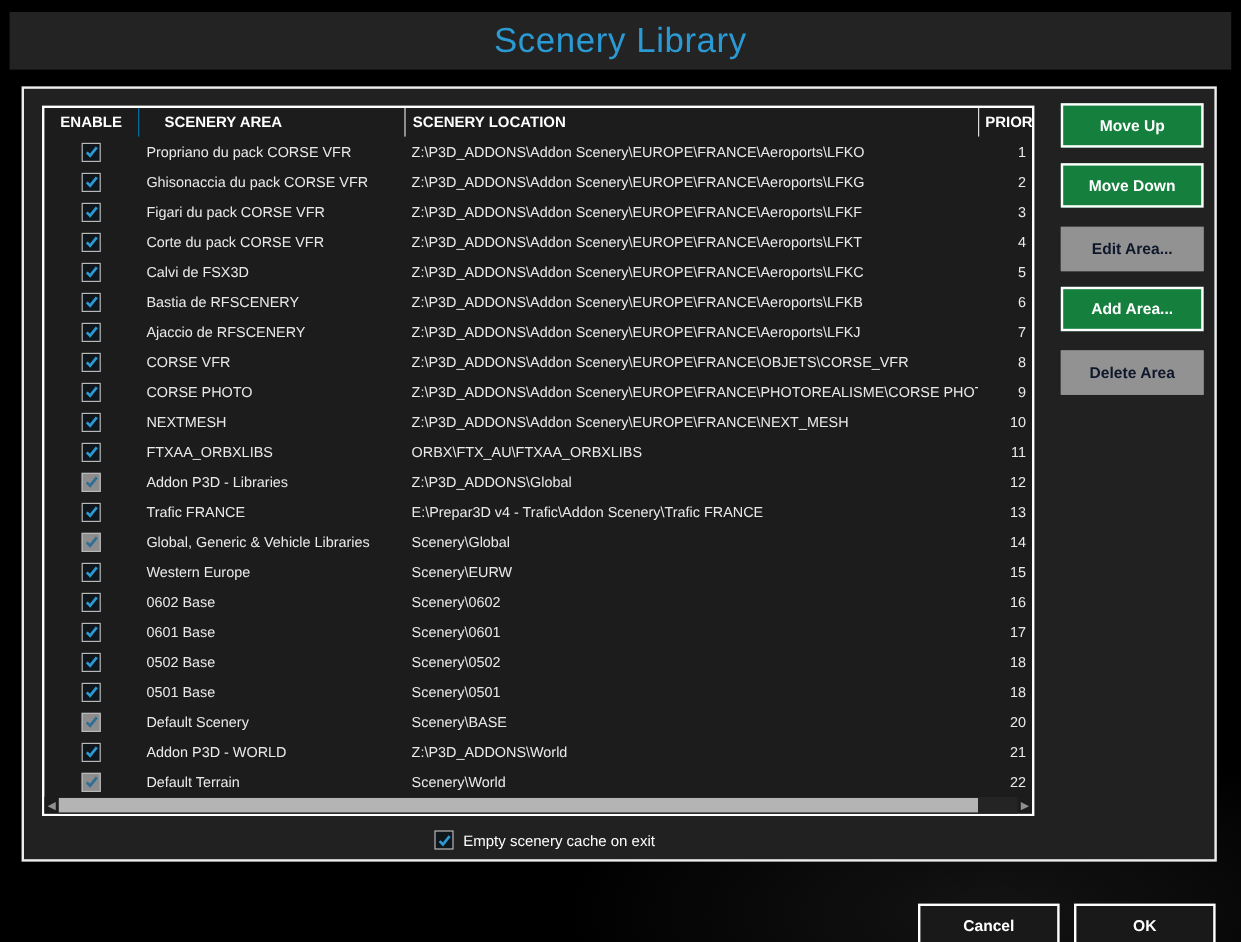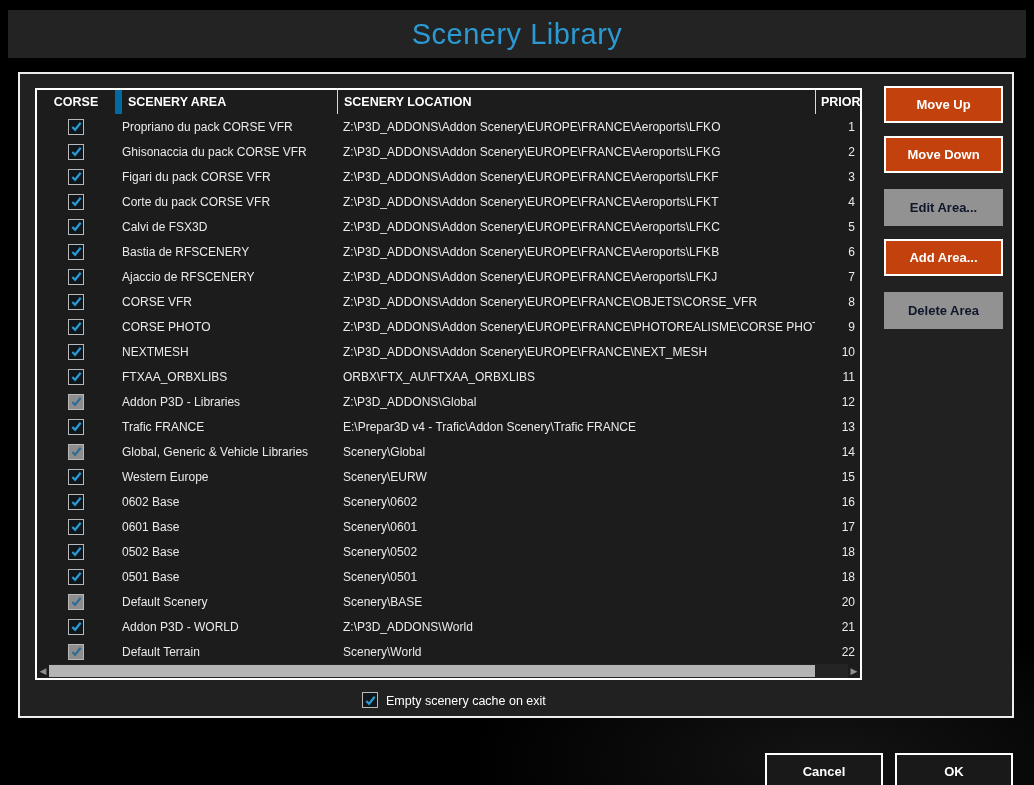--- a/index.html
+++ b/index.html
@@ -29,21 +29,21 @@
   .table {
     position:absolute; left:15px; top:14px; width:827px; height:592px;
     background:#1c1c1c; border:2px solid #ffffff;
   }
   .thead {
     display:flex; height:24px; align-items:stretch;
     color:#ffffff; font-weight:bold; font-size:12.5px; white-space:nowrap; overflow:hidden;
   }
   .th { display:flex; align-items:center; overflow:hidden; }
   .th-enable   { width:78px;  justify-content:center; }
-  .th-area     { width:222px; padding-left:6px; border-left:7px solid #0369a1; }
+  .th-area     { width:222px; padding-left:21px; border-left:1px solid #0369a1; }
   .th-location { width:478px; padding-left:6px; border-left:1px solid #d9d9d9; }
   .th-prior    { flex:1;      padding-left:5px; border-left:1px solid #d9d9d9; }
 
   .tbody { position:absolute; left:0; top:24px; width:823px; height:550px; overflow:hidden; }
   .row { display:flex; height:25px; align-items:center; font-size:12px; color:#eaeaea; white-space:nowrap; }
   .cell-enable   { width:78px;  display:flex; justify-content:center; }
   .cell-area     { width:222px; padding-left:7px; overflow:hidden; }
   .cell-location { width:478px; padding-left:6px; overflow:hidden; }
   .cell-prior    { flex:1; text-align:right; padding-right:5px; }
 
@@ -64,21 +64,21 @@
     width:12px; height:14px; color:#8f8f8f; font-size:9px; line-height:14px;
     display:flex; align-items:center; justify-content:center; flex:0 0 auto;
   }
   .scroll-track { flex:1; height:14px; background:#242424; position:relative; }
   .scroll-thumb { position:absolute; left:0; top:1px; height:12px; width:766px; background:#b4b4b4; }
 
   
   .side-buttons { position:absolute; left:864px; top:12px; width:119px; }
   .side-btn {
     width:119px; height:37px; margin-bottom:13px;
-    background:#c2410c; border:2px solid #ffffff; color:#ffffff;
+    background:#15803d; border:2px solid #ffffff; color:#ffffff;
     font-weight:bold; font-size:13px; font-family:"Liberation Sans",sans-serif;
     display:flex; align-items:center; justify-content:center; cursor:default;
   }
   .side-btn.disabled { background:#929292; border-color:#929292; color:#0f172a;margin-top:16px; }
 
   
   .cache-row {
     position:absolute; left:342px; top:616px; height:18px;
     display:flex; align-items:flex-end; gap:8px;
     color:#ffffff; font-size:12.5px;
@@ -98,21 +98,21 @@
 <body>
 
 <div class="titlebar">
   <div class="title">Scenery Library</div>
 </div>
 
 <div class="panel">
 
   <div class="table">
     <div class="thead">
-      <div class="th th-enable">CORSE</div>
+      <div class="th th-enable">ENABLE</div>
       <div class="th th-area">SCENERY AREA</div>
       <div class="th th-location">SCENERY LOCATION</div>
       <div class="th th-prior">PRIOR</div>
     </div>
 
     <div class="tbody">
   <div class="row">
     <div class="cell-enable">
       <span class="cb">
         <svg width="13" height="13" viewBox="0 0 14 14">

